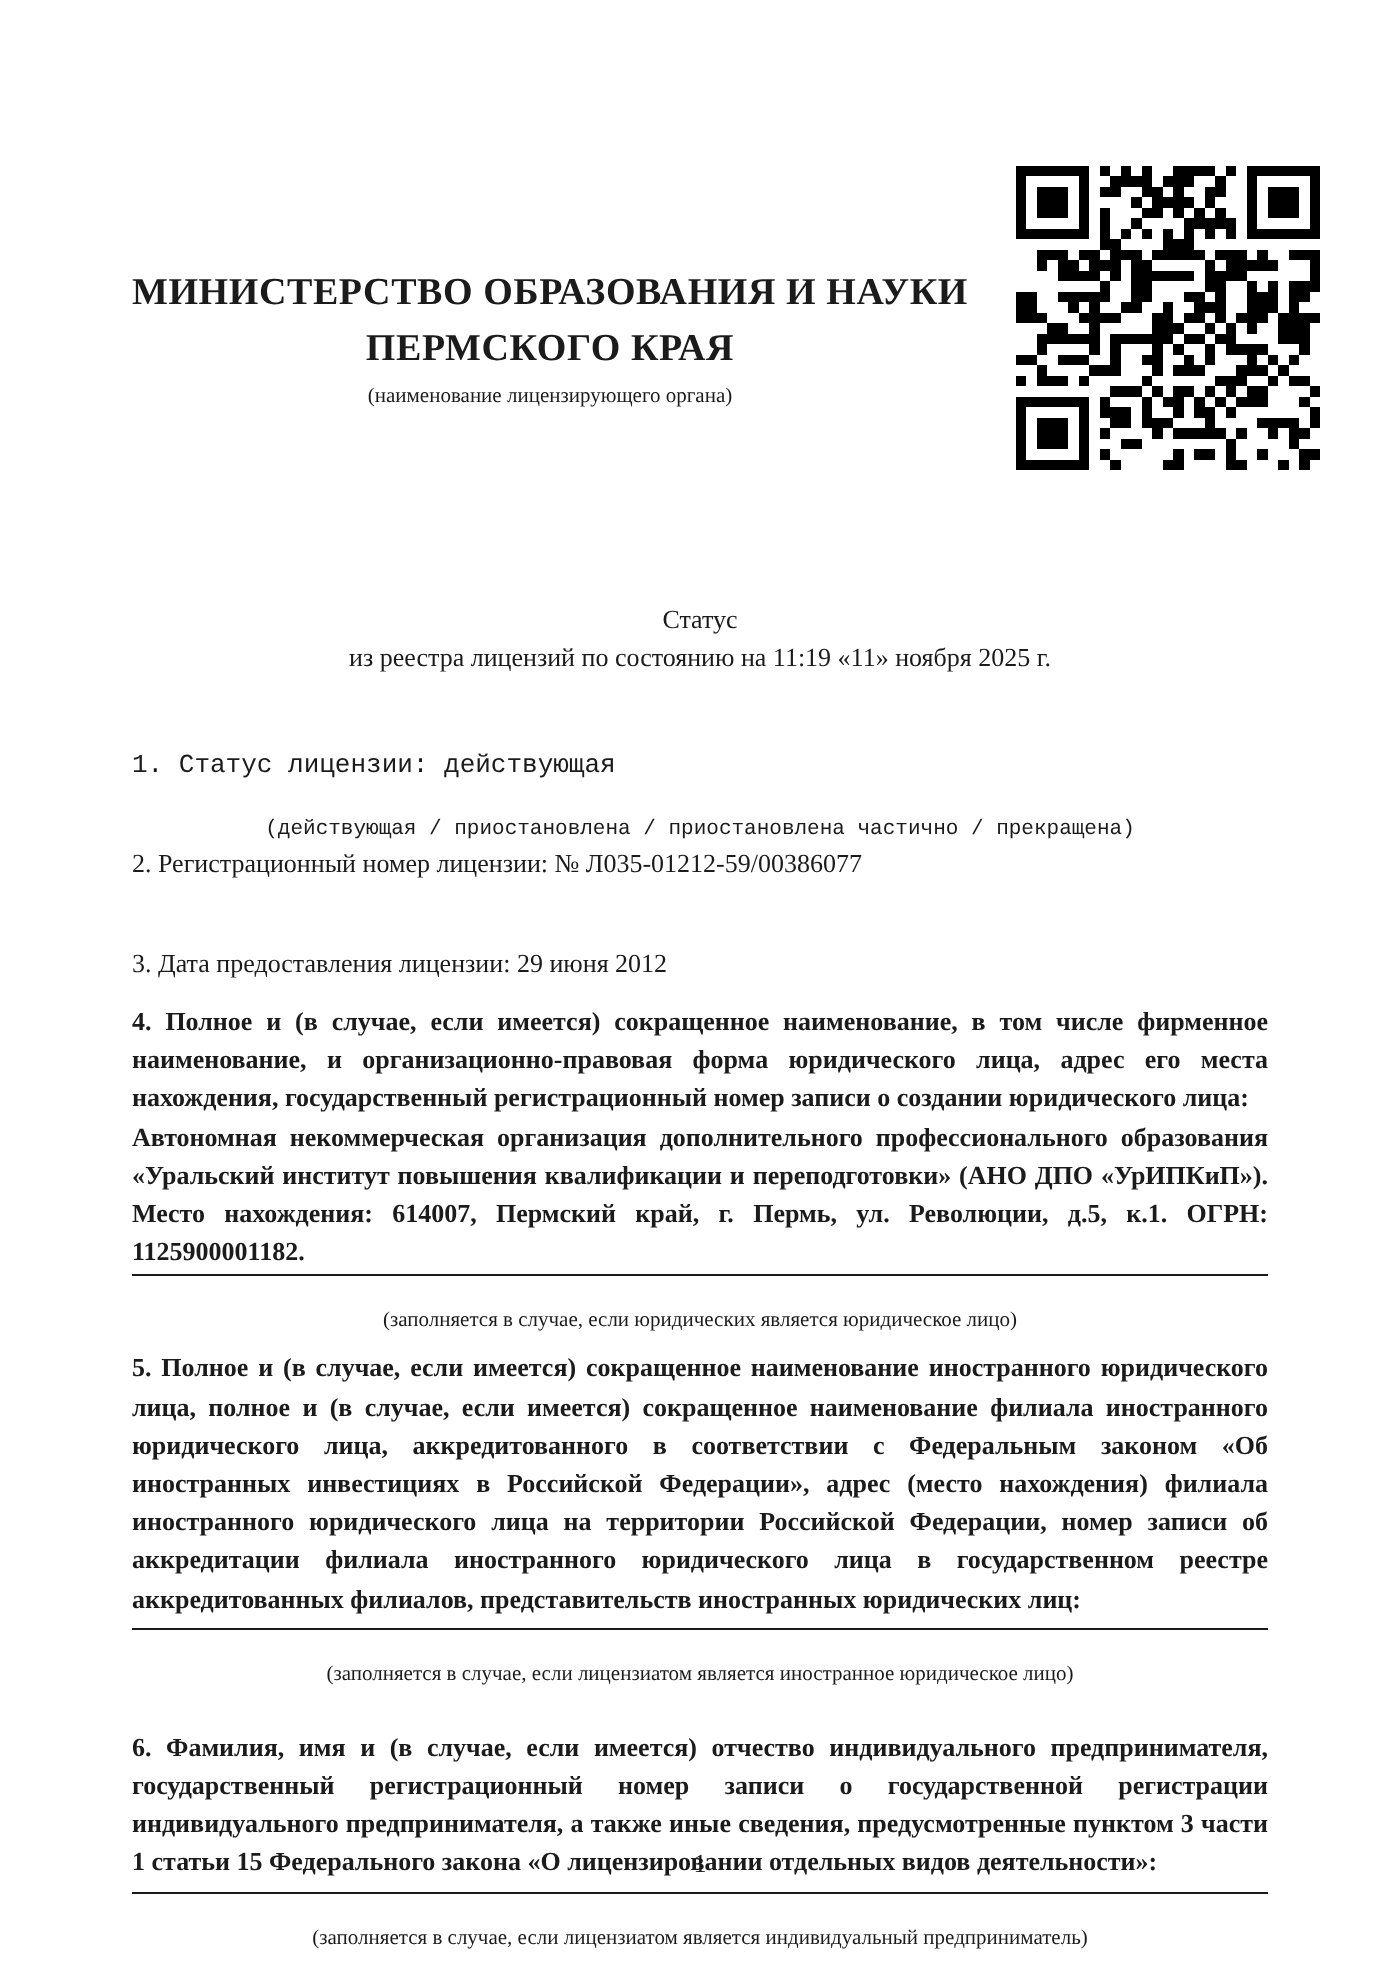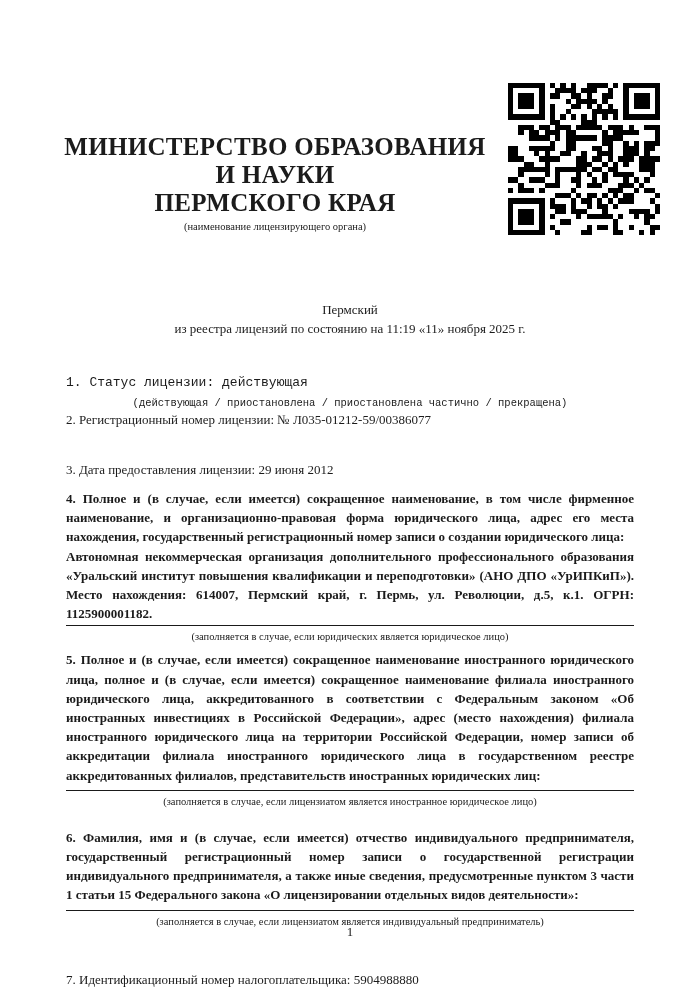--- a/index.html
+++ b/index.html
@@ -3,42 +3,42 @@
 <meta charset="utf-8">
 <style>
   html,body { margin:0; padding:0; background:#e9e9e9; }
   .page {
     position:relative; width:700px; height:989px; margin:0 auto;
     background:#ffffff; color:#1b1b1b;
     font-family:"Liberation Serif", serif; overflow:hidden;
   }
   
   .header-block { position:absolute; top:133px; left:55px; width:440px; text-align:center; }
-  .ministry-name { font-weight:700; font-size:25px; line-height:28px; letter-spacing:0.3px; }
+  .ministry-name { font-weight:700; font-size:19px; line-height:28px; letter-spacing:0.3px; }
   .form-caption { font-size:10.5px; line-height:13px; color:#1b1b1b; }
   .header-block .form-caption { margin-top:3px;font-family:Liberation Serif, serif; }
   
   .qr { position:absolute; top:83px; left:508px; width:152px; height:152px; }
   
   .content { position:absolute; top:300px; left:66px; width:568px; font-size:13px; line-height:19.2px; }
   .doc-title { text-align:center; }
   .doc-title p { margin:0; }
   .item { margin:0; }
   .item p { margin:0; }
   .item .para { text-align:justify;font-weight:bold; }
   .item-1 { margin-top:35px;font-family:Liberation Mono, monospace; }
   .item-2 { }
   .item-3 { margin-top:31px; }
   .item-4 { margin-top:10px; }
   .item-5 { margin-top:7px; }
   .item-6 { margin-top:20px; }
   .item-7 { margin-top:42px; }
   .fill-line { border:0; border-top:1.6px solid #1a1a1a; height:0; margin:2px 0 0 0; }
   .item-5 .fill-line, .item-6 .fill-line { margin-top:5px; }
-  .item .form-caption { text-align:center; margin-top:4px; }
+  .item .form-caption { text-align:center; margin-top:16px; }
   
   .page-number { position:absolute; top:924px; left:0; width:700px; text-align:center; font-size:13px; }
 </style>
 </head>
 <body>
 
 <div class="page">
 
   <div class="header-block">
     <div class="ministry-name">МИНИСТЕРСТВО ОБРАЗОВАНИЯ И НАУКИ</div>
@@ -369,21 +369,21 @@
         <rect x="23" y="1" width="5" height="5" fill="#fff"></rect>
         <rect x="24" y="2" width="3" height="3" fill="#000"></rect>
         <rect x="0" y="22" width="7" height="7"></rect>
         <rect x="1" y="23" width="5" height="5" fill="#fff"></rect>
         <rect x="2" y="24" width="3" height="3" fill="#000"></rect>
       </svg></div>
 
   <div class="content">
 
     <div class="doc-title">
-      <p>Пермский</p>
+      <p>Статус</p>
       <p>из реестра лицензий по состоянию на 11:19 «11» ноября 2025 г.</p>
     </div>
 
     <div class="item item-1">
       <p>1. Статус лицензии: действующая</p>
       <div class="form-caption">(действующая / приостановлена / приостановлена частично / прекращена)</div>
     </div>
 
     <div class="item item-2">
       <p>2. Регистрационный номер лицензии: № Л035-01212-59/00386077</p>

